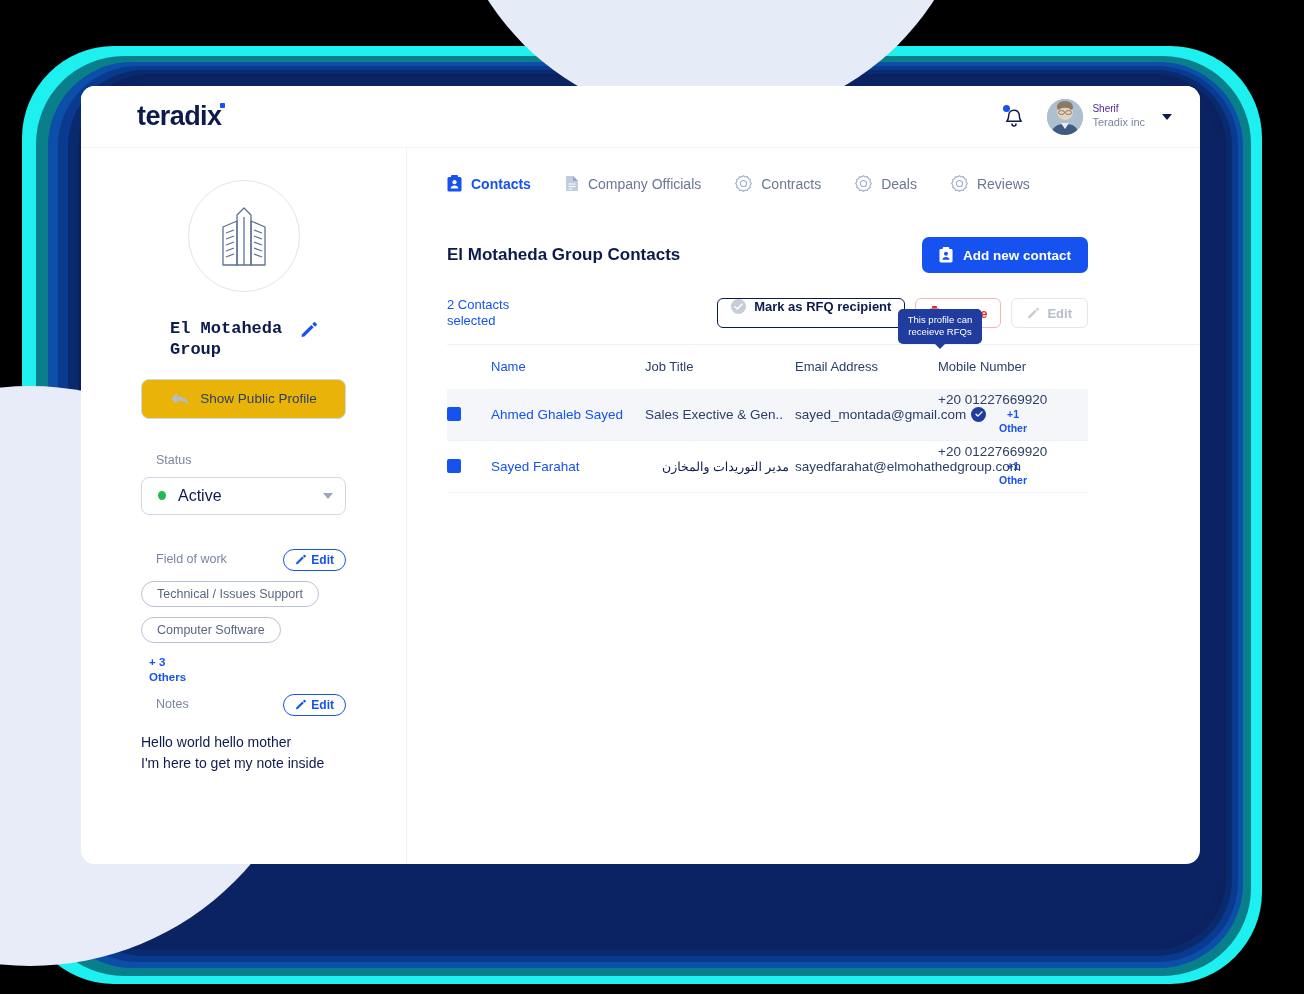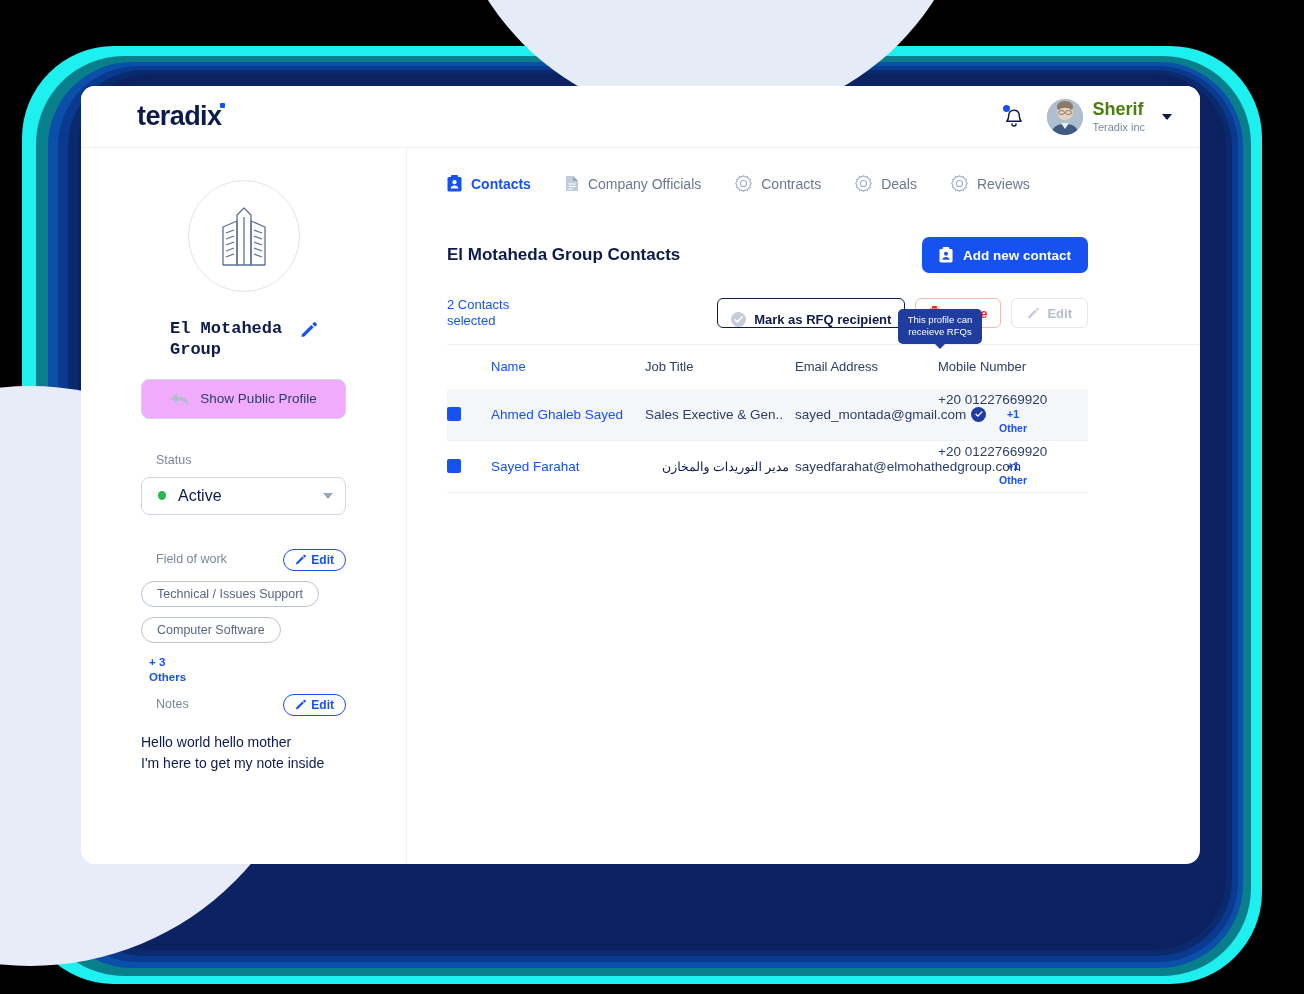--- a/index.html
+++ b/index.html
@@ -65,21 +65,21 @@
     width: 7px; height: 7px; border-radius: 50%;
     background: #1652f0;
   }
   #user-chip { display: flex; align-items: center; gap: 9px; cursor: pointer; }
   #avatar {
     width: 36px; height: 36px; border-radius: 50%;
     overflow: hidden; flex: 0 0 36px;
     background: #9fb4c9;
   }
   #user-meta { line-height: 1.25; }
-  #user-name { font-size: 18px; font-weight: 700; color: #4d7c0f; }
+  #user-name { font-size: 10px; font-weight: 400; color: #4c1d95; }
   #user-org { font-size: 11px; color: #7a879f; margin-top: 1px; }
   .caret {
     width: 0; height: 0;
     border-left: 5px solid transparent;
     border-right: 5px solid transparent;
     border-top: 6px solid #0d1b4c;
     margin-left: 8px;
   }
 
   
@@ -108,21 +108,21 @@
     font-size: 17px; font-weight: 700; color: #0d1b4c;
     line-height: 1.25; max-width: 120px; font-family: Liberation Mono, monospace;
   }
   .pencil-btn { cursor: pointer; padding-top: 3px; }
 
   .outline-btn {
     width: 100%;
     height: 40px;
     border: 1px solid #cfd6e4;
     border-radius: 8px;
-    background: #f0abfc;
+    background: #eab308;
     display: flex; align-items: center; justify-content: center;
     gap: 10px;
     font-size: 13.5px; color: #2c3e66; font-weight: 400;
     cursor: pointer;
   }
   .side-label {
     font-size: 12.5px; color: #7a879f;
     line-height: 1.2;
     margin-left: 15px;
   }
@@ -218,21 +218,21 @@
   }
   #sel-count {
     font-size: 13px; color: #1652f0; line-height: 1.25;
   }
   #toolbar-actions { margin-left: auto; display: flex; align-items: center; gap: 10px; }
   #rfq-btn {
     height: 30px; padding: 0 13px;
     border: 1.5px solid #0d1b4c; border-radius: 6px;
     background: #fff; color: #0d1b4c;
     font-size: 13px; font-weight: 700;
-    display: flex; align-items: flex-end; gap: 8px; cursor: pointer;
+    display: flex; align-items: flex-start; gap: 8px; cursor: pointer;
   }
   #delete-btn {
     height: 30px; padding: 0 13px;
     border: 1px solid #f5b6b6; border-radius: 6px;
     background: #fff; color: #e8282b;
     font-size: 13px; font-weight: 700;
     display: flex; align-items: center; gap: 8px; cursor: pointer;
   }
   #edit-btn {
     height: 30px; padding: 0 15px;

